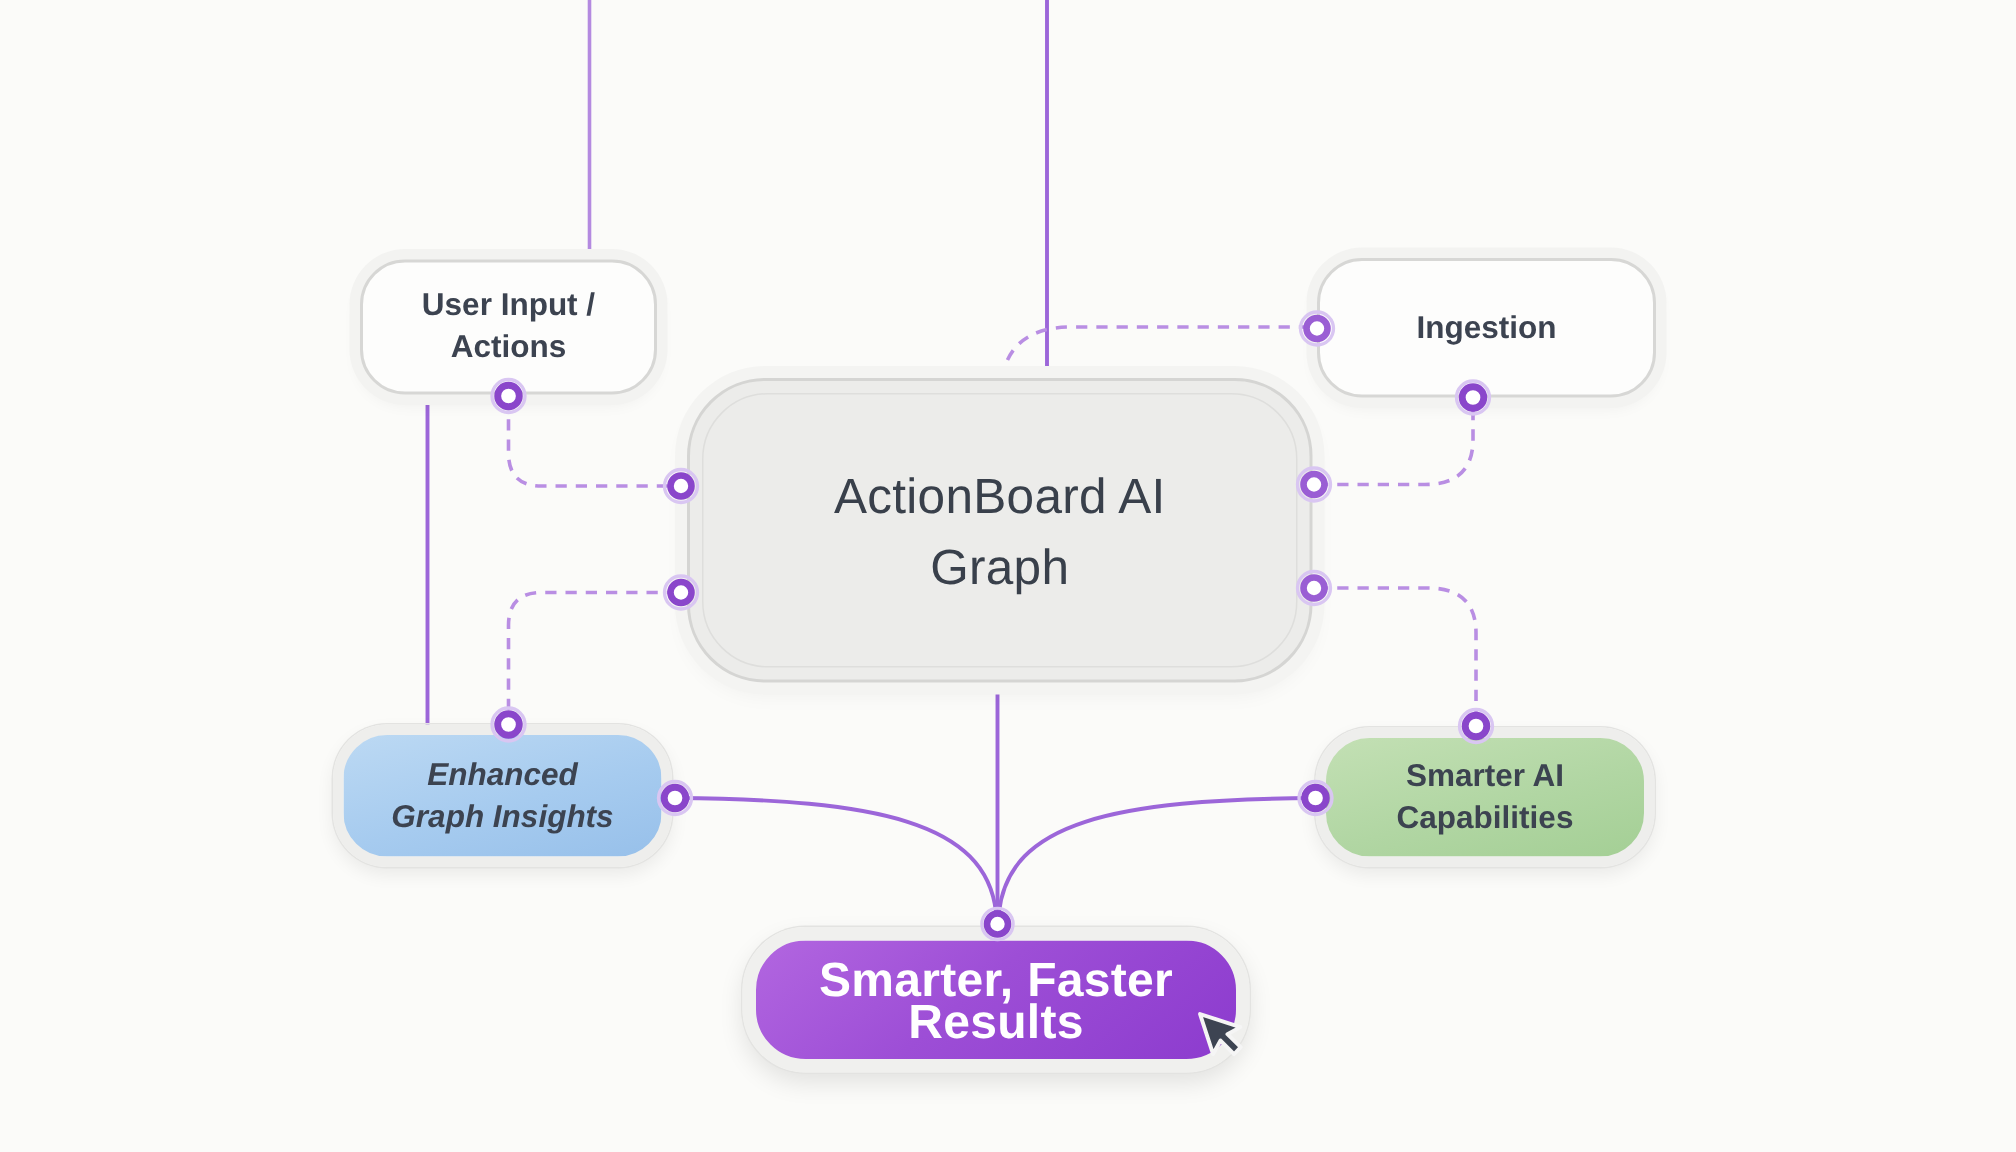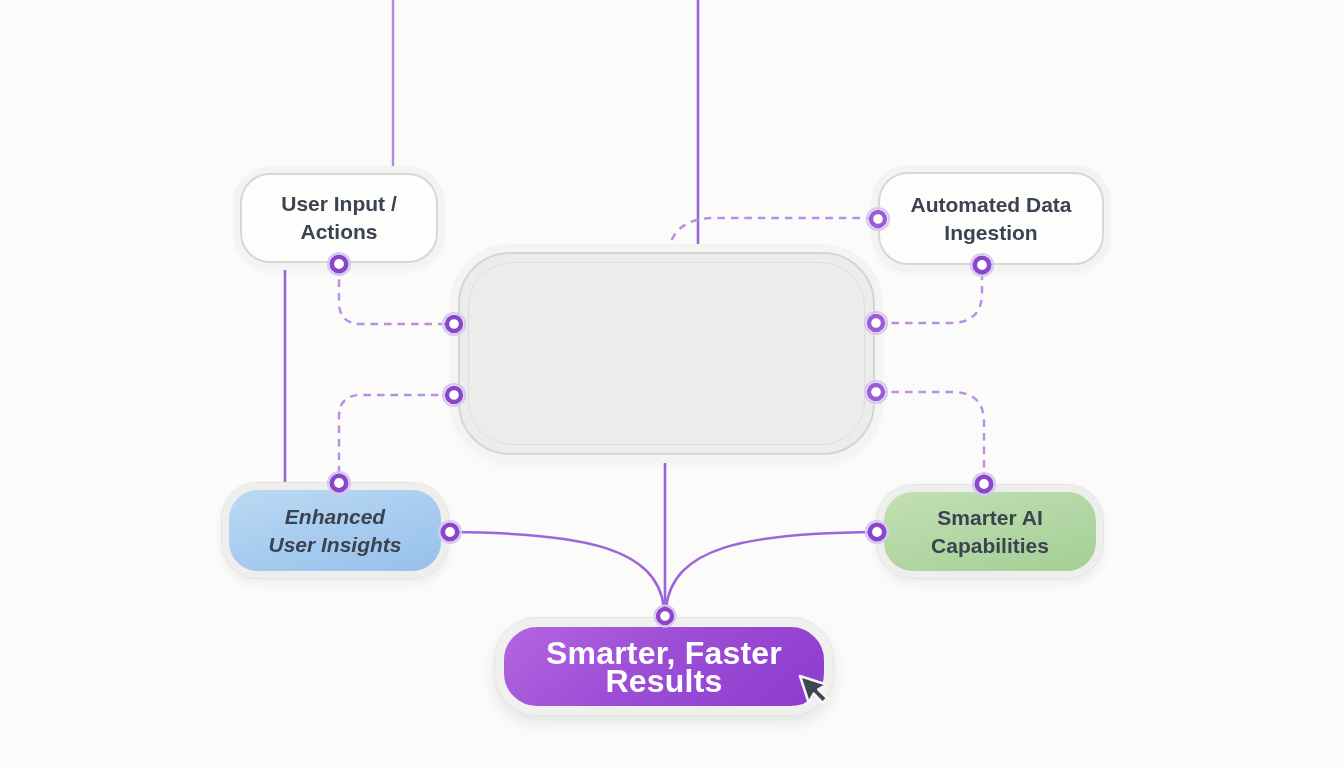--- a/index.html
+++ b/index.html
@@ -51,33 +51,36 @@
 
   <div class="node node-white" style="left:240px;top:173px;width:198px;height:90px;">
     <div class="label txt-dark">
       <span>User Input /</span>
       <span>Actions</span>
     </div>
   </div>
 
   <div class="node node-white" style="left:878px;top:172px;width:226px;height:93px;">
     <div class="label txt-dark">
-      <span>Automated Data</span>
       <span>Ingestion</span>
     </div>
   </div>
 
   <div class="node node-center" style="left:458px;top:252px;width:417px;height:203px;">
     <div class="inner-line"></div>
+    <div class="label txt-center">
+      <span>ActionBoard AI</span>
+      <span>Graph</span>
+    </div>
   </div>
 
   <div class="node node-blue" style="left:222px;top:483px;width:226px;height:95px;font-style:italic;">
     <div class="label txt-dark">
       <span>Enhanced</span>
-      <span>User Insights</span>
+      <span>Graph Insights</span>
     </div>
   </div>
 
   <div class="node node-green" style="left:877px;top:485px;width:226px;height:93px;">
     <div class="label txt-dark">
       <span>Smarter AI</span>
       <span>Capabilities</span>
     </div>
   </div>
 

